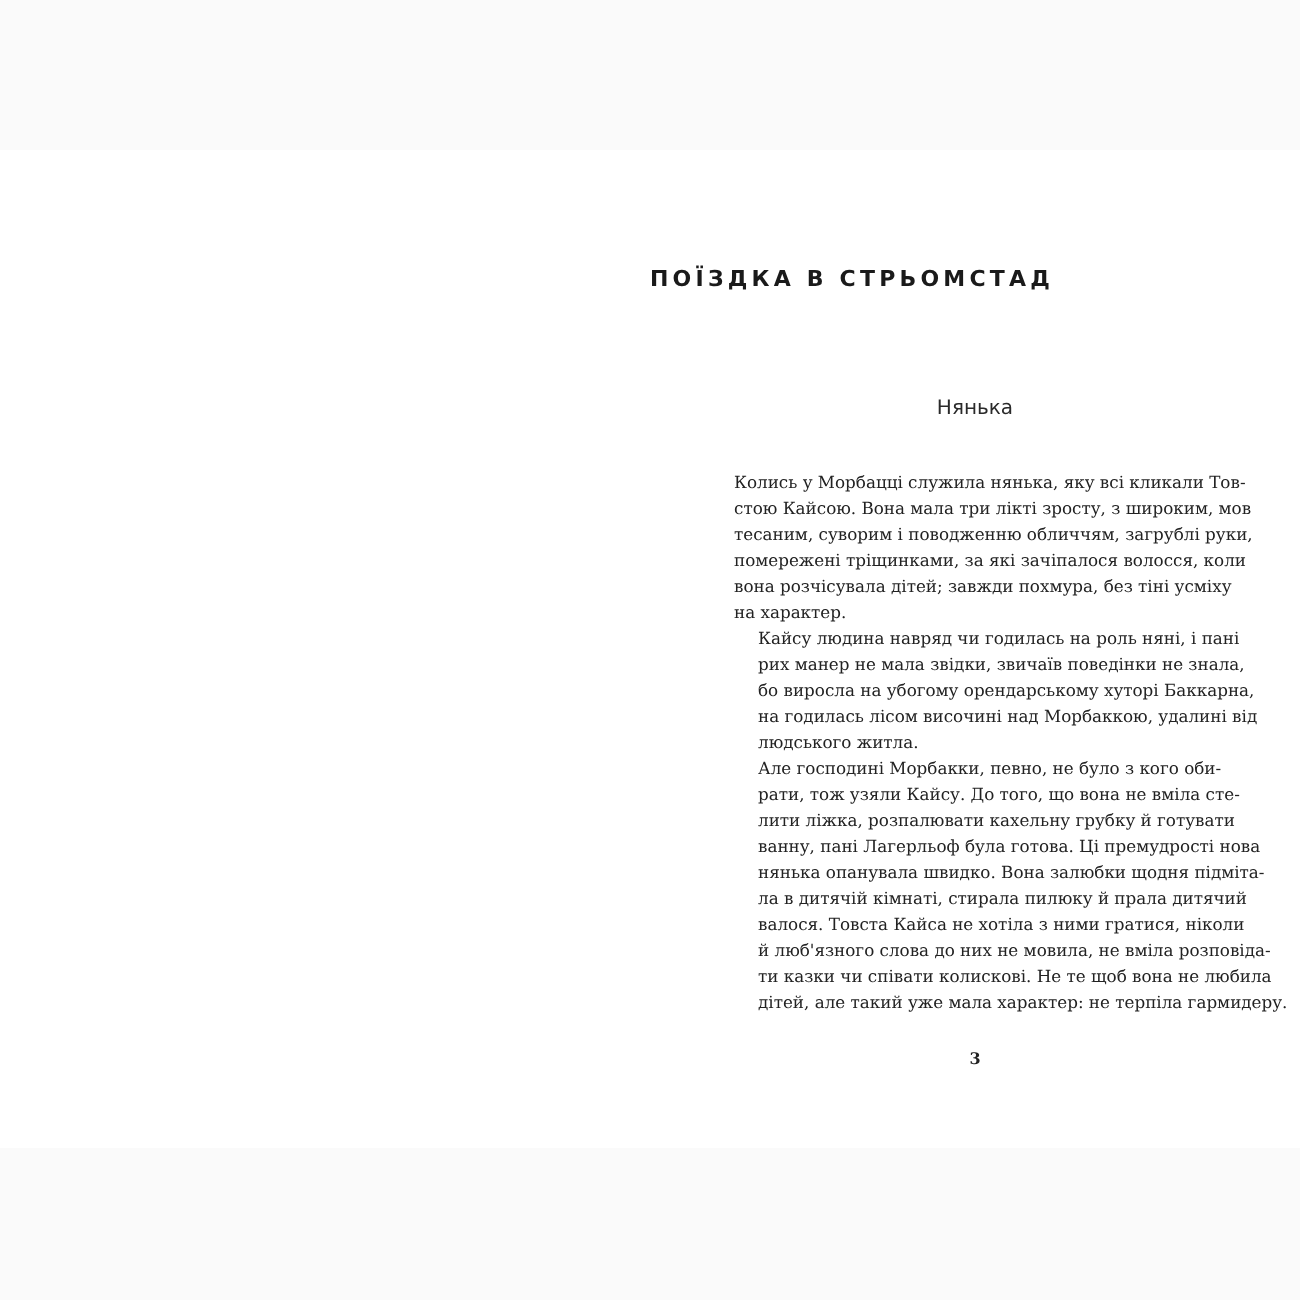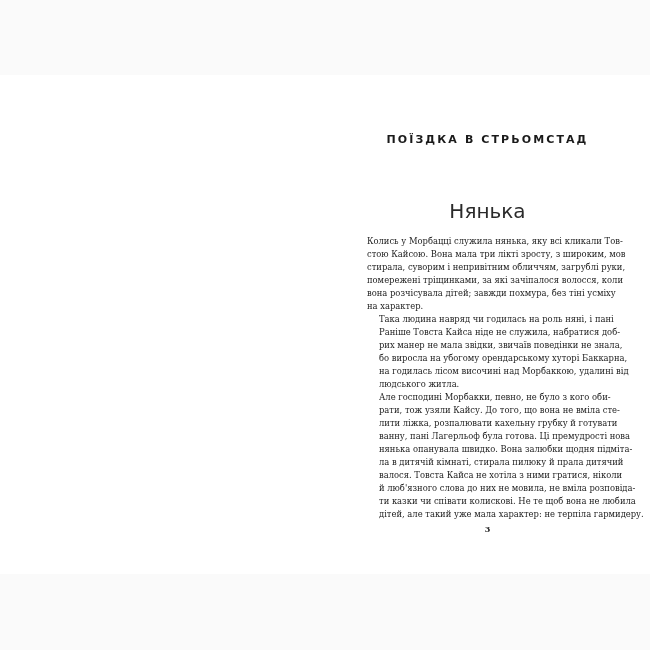--- a/index.html
+++ b/index.html
@@ -9,30 +9,29 @@
   }
   .spread {
     position: absolute; left: 0; top: 75px;
     width: 650px; height: 499px;
     background: #ffffff;
   }
   .page-left { position: absolute; left: 0; top: 0; width: 325px; height: 499px; }
   .page-right { position: absolute; left: 325px; top: 0; width: 325px; height: 499px; }
   .part-title {
     position: absolute; left: 0; width: 325px; top: 58px;
-    text-align: center;
     font-family: "DejaVu Sans", sans-serif;
     font-weight: bold; font-size: 11px; letter-spacing: 2.1px;
     color: #1a1a1a;
   }
   .chapter-title {
     position: absolute; left: 0; width: 325px; top: 124px;
     text-align: center;
     font-family: "DejaVu Sans", sans-serif;
-    font-size: 20px; color: #2a2a2a;
+    font-size: 10px; color: #2a2a2a;
   }
   .body-text {
     position: absolute; left: 42px; top: 160px; width: 216px;
     font-family: "DejaVu Serif", serif;
     font-size: 8.4px; line-height: 13px;
     color: #222222; text-align: justify;
     hyphens: manual;
   }
   .body-text p { margin: 0; }
   .body-text p.indent { text-indent: 12px; }
@@ -52,28 +51,27 @@
   <div class="page-left"></div>
 
   <div class="page-right">
     <div class="part-title">ПОЇЗДКА В СТРЬОМСТАД</div>
     <div class="chapter-title">Нянька</div>
 
     <div class="body-text">
       <p>
         <span class="line">Колись у Морбацці служила нянька, яку всі кликали Тов-</span>
         <span class="line">стою Кайсою. Вона мала три лікті зросту, з широким, мов</span>
-        <span class="line">стирала, суворим і непривітним обличчям, загрублі руки,</span>
+        <span class="line">тесаним, суворим і поводженню обличчям, загрублі руки,</span>
         <span class="line">помережені тріщинками, за які зачіпалося волосся, коли</span>
         <span class="line">вона розчісувала дітей; завжди похмура, без тіні усміху</span>
         <span class="line last">на характер.</span>
       </p>
       <p class="indent">
-        <span class="line" style="text-indent:12px">Така людина навряд чи годилась на роль няні, і пані</span>
-        <span class="line">Раніше Товста Кайса ніде не служила, набратися доб-</span>
+        <span class="line" style="text-indent:12px">Кайсу людина навряд чи годилась на роль няні, і пані</span>
         <span class="line">рих манер не мала звідки, звичаїв поведінки не знала,</span>
         <span class="line">бо виросла на убогому орендарському хуторі Баккарна,</span>
         <span class="line">на годилась лісом височині над Морбаккою, удалині від</span>
         <span class="line last">людського житла.</span>
       </p>
       <p class="indent">
         <span class="line" style="text-indent:12px">Але господині Морбакки, певно, не було з кого оби-</span>
         <span class="line">рати, тож узяли Кайсу. До того, що вона не вміла сте-</span>
         <span class="line">лити ліжка, розпалювати кахельну грубку й готувати</span>
         <span class="line">ванну, пані Лагерльоф була готова. Ці премудрості нова</span>

